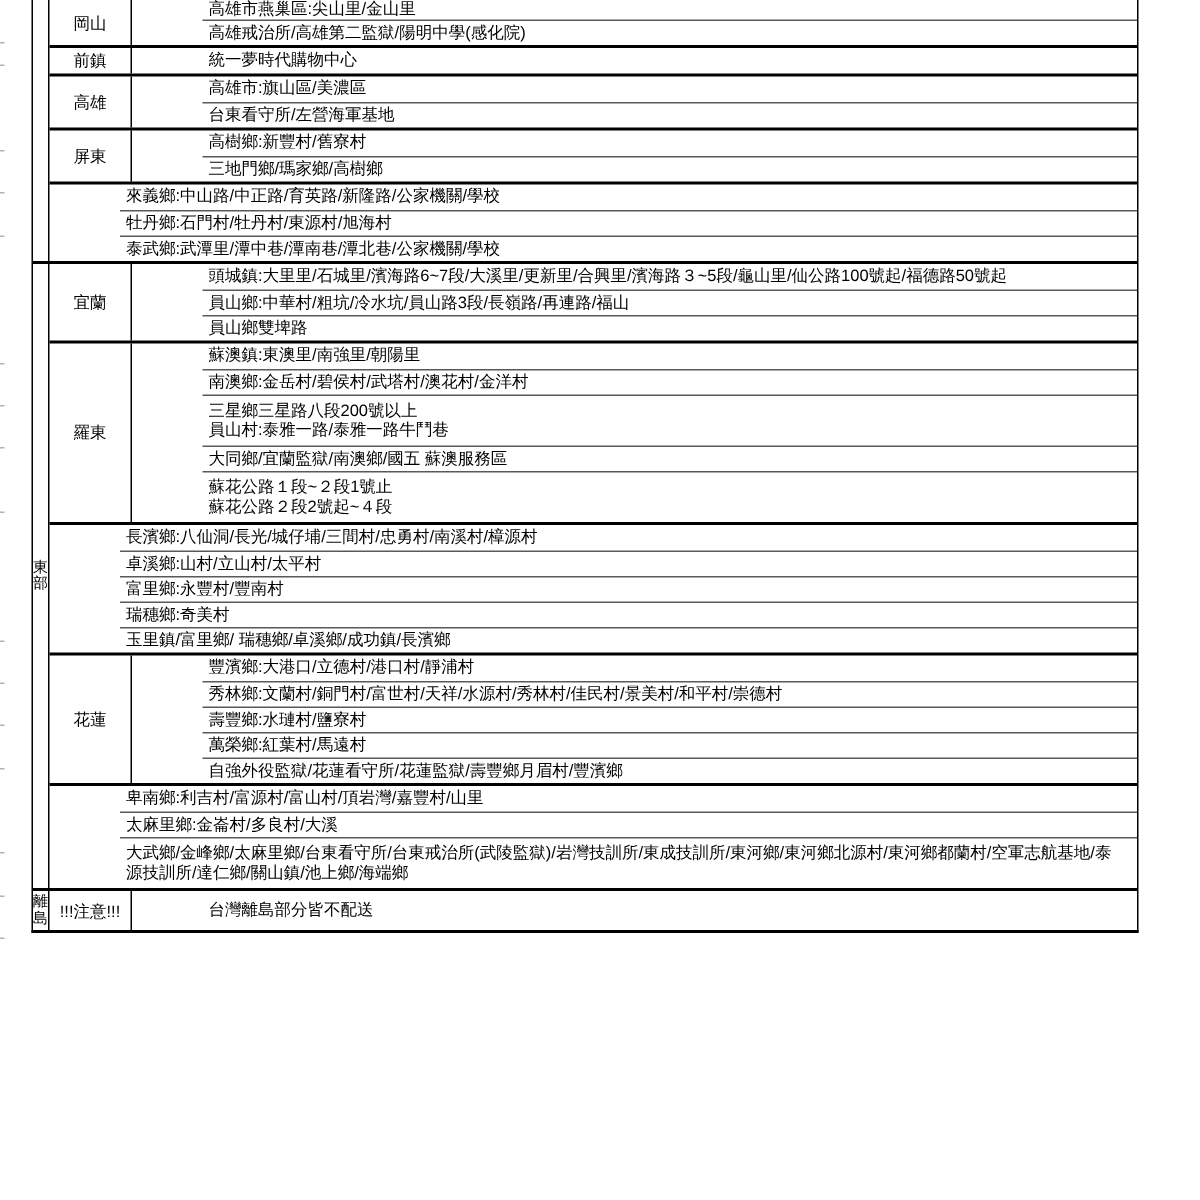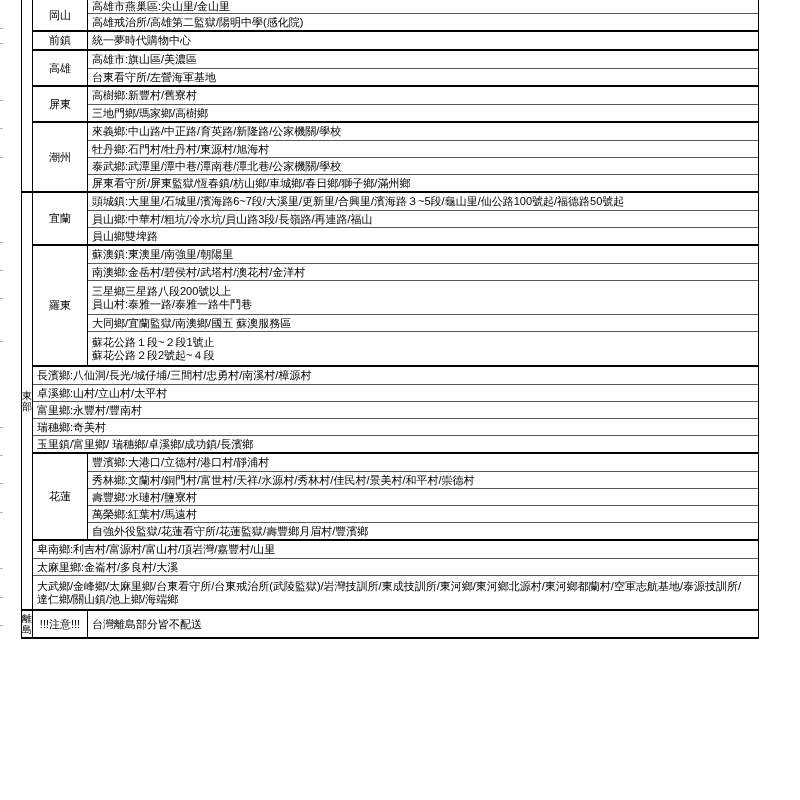--- a/index.html
+++ b/index.html
@@ -29,20 +29,21 @@
   .st {
     width: 55px; flex: none; border-right: 1px solid #000;
     display: flex; align-items: center; justify-content: center;
     white-space: nowrap; font-size: 11px;
   }
   .rows { flex: 1; display: flex; flex-direction: column; min-width: 0; }
   .row {
     height: 17px; display: flex; align-items: center;
     padding: 0 8px 0 4px; line-height: 13px; white-space: pre-line;
     overflow: hidden;
+    margin-left: 47px;
   }
   .row + .row { border-top: 1px solid #595959; }
   .row.h2 { height: 34px; }
   .row.cut { height: 13px; }
   .row.tall { height: 26px; }
 </style>
 </head>
 <body>
 
 <div class="canvas">
@@ -92,26 +93,24 @@
           </div>
         </div>
         <div class="sec">
           <div class="st">屏東</div>
           <div class="rows">
             <div class="row">高樹鄉:新豐村/舊寮村</div>
             <div class="row">三地門鄉/瑪家鄉/高樹鄉</div>
           </div>
         </div>
         <div class="sec">
-          <div class="st">潮州</div>
           <div class="rows">
             <div class="row">來義鄉:中山路/中正路/育英路/新隆路/公家機關/學校</div>
             <div class="row">牡丹鄉:石門村/牡丹村/東源村/旭海村</div>
             <div class="row">泰武鄉:武潭里/潭中巷/潭南巷/潭北巷/公家機關/學校</div>
-            <div class="row">屏東看守所/屏東監獄/恆春鎮/枋山鄉/車城鄉/春日鄉/獅子鄉/滿州鄉</div>
           </div>
         </div>
       </div>
     </div>
 
     <div class="region">
       <div class="rlabel">東部</div>
       <div class="rbody">
         <div class="sec">
           <div class="st">宜蘭</div>

